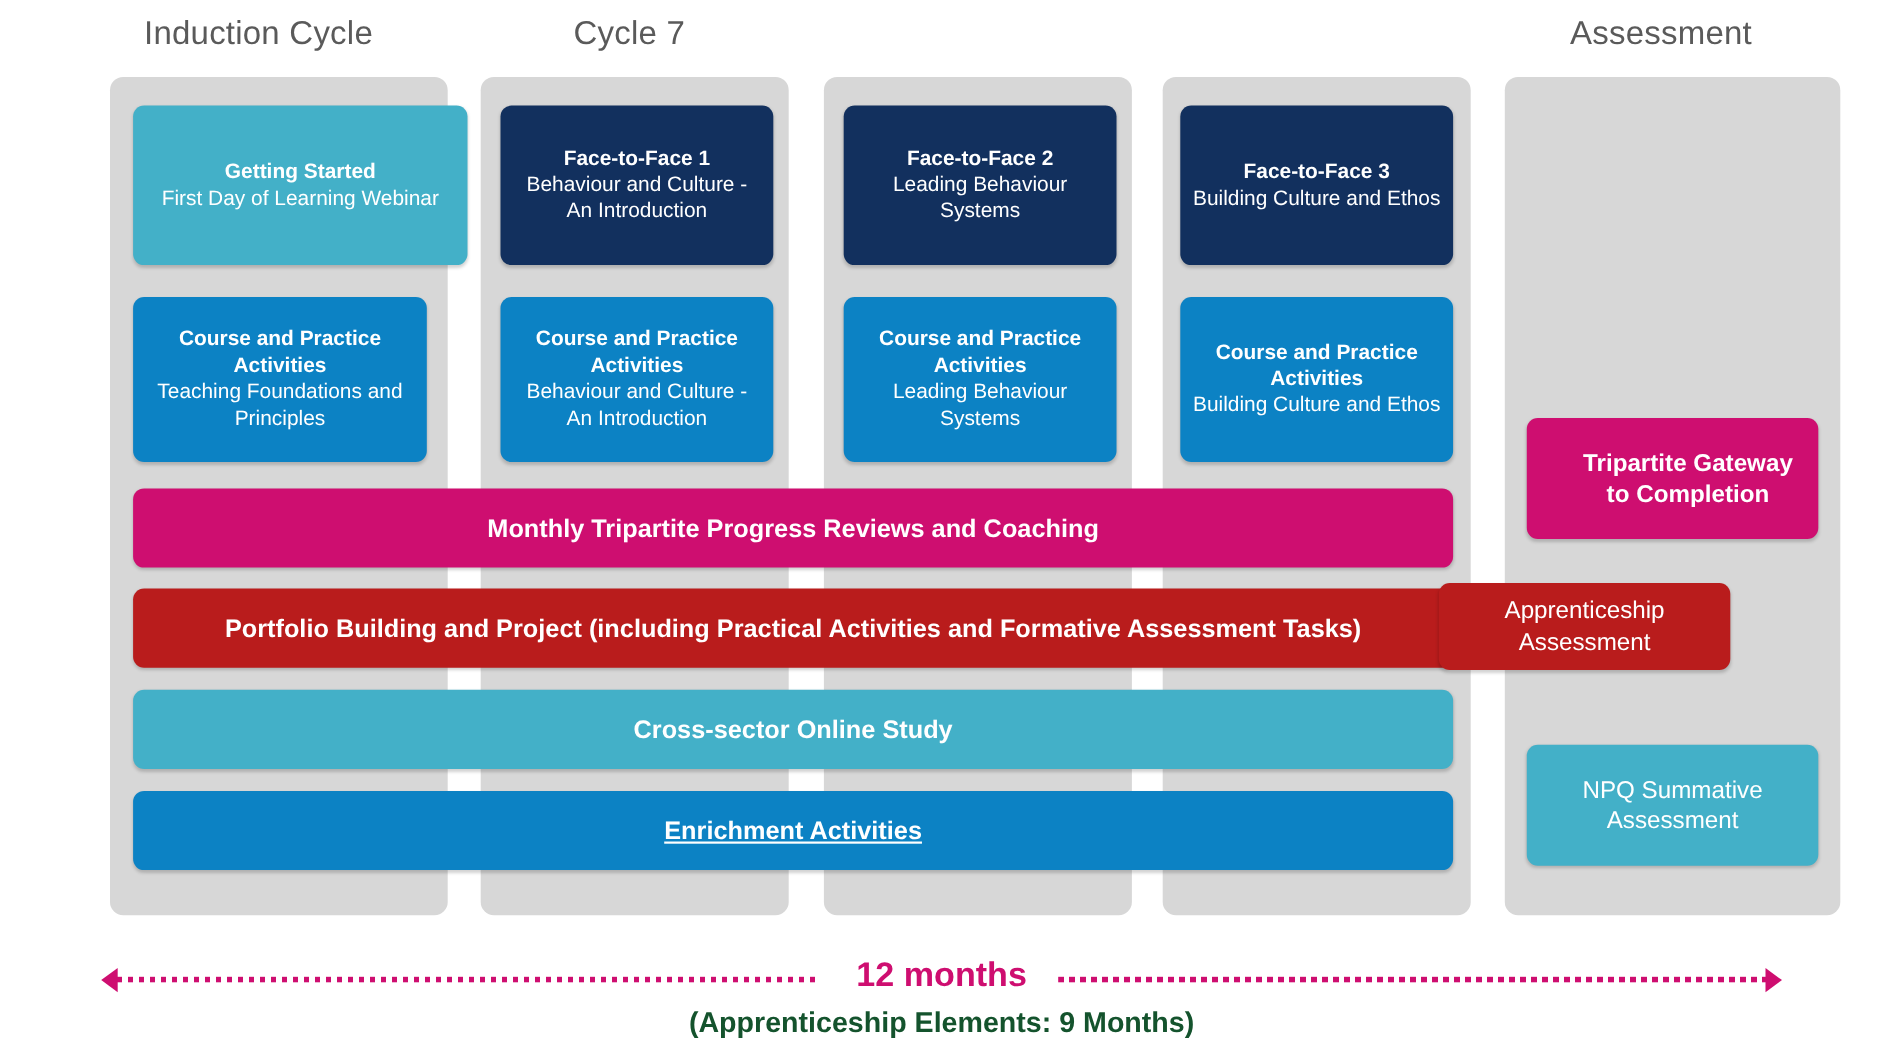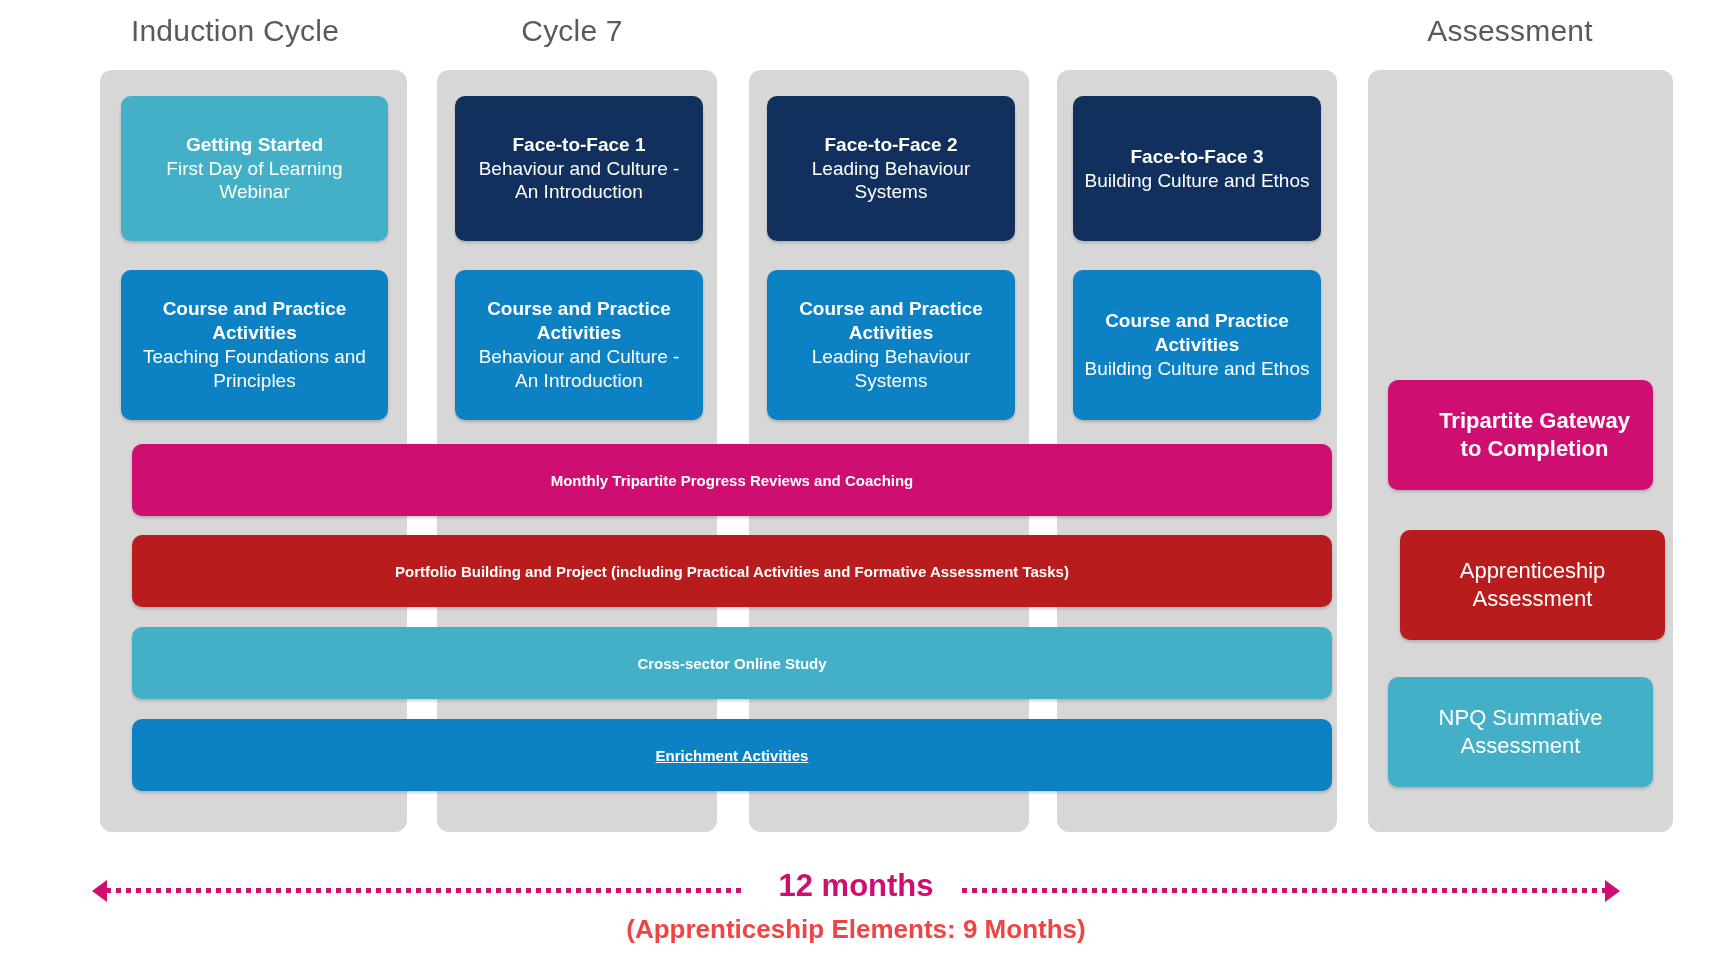--- a/index.html
+++ b/index.html
@@ -83,23 +83,22 @@
 
   
   .bar {
     position: absolute;
     border-radius: 10px;
     display: flex;
     align-items: center;
     justify-content: center;
     color: #ffffff;
     font-weight: bold;
-    font-size: 15px;
+    font-size: 23px;
     box-shadow: 0 2px 3px rgba(0,0,0,0.18);
-    margin-left: 11px;
   }
 
   
   .acard {
     position: absolute;
     border-radius: 10px;
     display: flex;
     align-items: center;
     justify-content: center;
     text-align: center;
@@ -148,42 +147,42 @@
     color: #ce0e70;
     white-space: nowrap;
   }
   .tl-sub {
     position: absolute;
     left: 0; right: 0;
     top: 914px;
     text-align: center;
     font-size: 26px;
     font-weight: bold;
-    color: #ef4444;
+    color: #14532d;
     white-space: nowrap;
   }
 </style>
 </head>
 <body>
 
 <div class="headers">
   <div class="col-header" style="left:95px;width:280px;">Induction Cycle</div>
   <div class="col-header" style="left:432px;width:280px;">Cycle 7</div>
   <div class="col-header" style="left:1360px;width:300px;">Assessment</div>
 </div>
 
 <div class="panels">
   <div class="panel" style="left:100px;width:307px;"></div>
   <div class="panel" style="left:437px;width:280px;"></div>
   <div class="panel" style="left:749px;width:280px;"></div>
   <div class="panel" style="left:1057px;width:280px;"></div>
   <div class="panel" style="left:1368px;width:305px;"></div>
 </div>
 
-<div class="card c-teal" style="left:121px;top:96px;width:267px;height:145px;">
+<div class="card c-teal" style="left:121px;top:96px;width:304px;height:145px;">
   <span class="card-title">Getting Started</span>
   <span class="card-sub">First Day of Learning Webinar</span>
 </div>
 
 <div class="card c-navy" style="left:455px;top:96px;width:248px;height:145px;">
   <span class="card-title">Face-to-Face 1</span>
   <span class="card-sub">Behaviour and Culture - An Introduction</span>
 </div>
 
 <div class="card c-navy" style="left:767px;top:96px;width:248px;height:145px;">
@@ -229,21 +228,21 @@
 </div>
 
 <div class="bar c-blue" style="left:121px;top:719px;width:1200px;height:72px;text-decoration:underline;">
   <span>Enrichment Activities</span>
 </div>
 
 <div class="acard c-pink" style="left:1388px;top:380px;width:265px;height:110px;padding-left:40px;">
   <span>Tripartite Gateway to Completion</span>
 </div>
 
-<div class="acard c-gray light" style="left:1400px;top:530px;width:265px;height:110px;">
+<div class="acard c-gray light" style="left:1308px;top:530px;width:265px;height:79px;">
   <span>Apprenticeship Assessment</span>
 </div>
 
 <div class="acard c-teal light" style="left:1388px;top:677px;width:265px;height:110px;">
   <span>NPQ Summative Assessment</span>
 </div>
 
 <div class="timeline">
   <div class="tl-arrow-left"></div>
   <div class="tl-dots left"></div>

